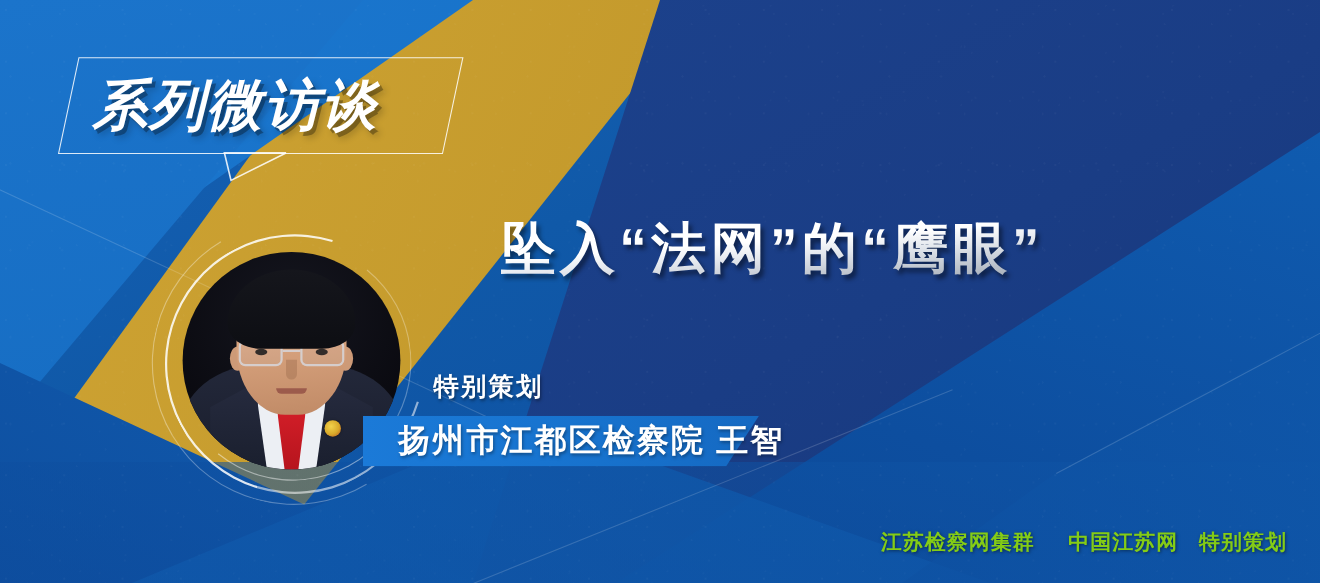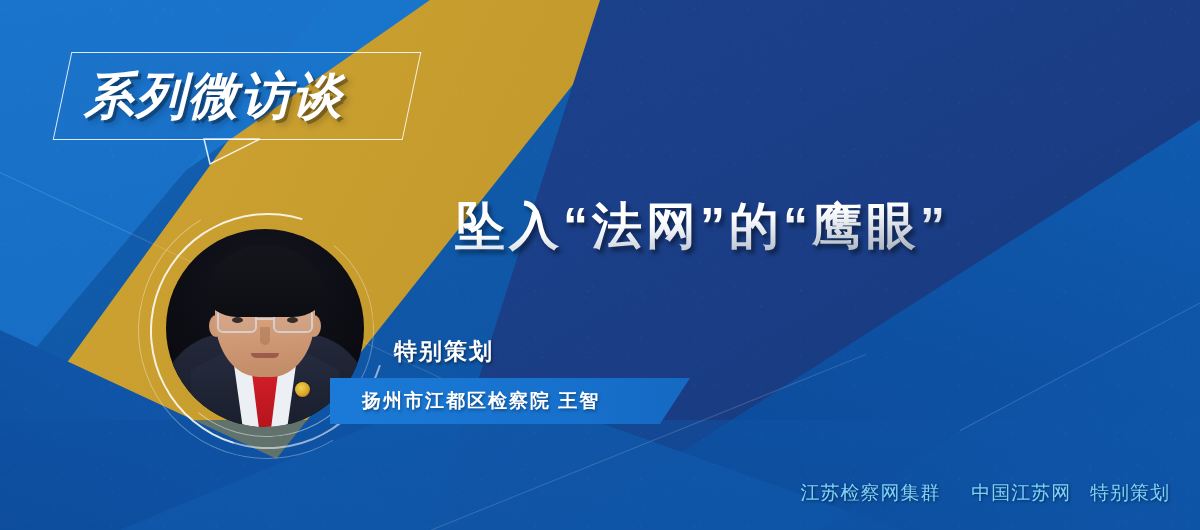--- a/index.html
+++ b/index.html
@@ -380,36 +380,36 @@
     height: 46px;
     background: linear-gradient(90deg, #1b7ad8 0%, #1772cd 60%, #1569c2 100%);
     clip-path: polygon(0 0, 360px 0, 330px 46px, 0 46px);
   }
   #guest-name {
     position: absolute;
     left: 362px;
     top: 378px;
     height: 46px;
     line-height: 46px;
-    font-size: 19px;
+    font-size: 29px;
     font-weight: bold;
     color: #ffffff;
     letter-spacing: 2px;
     white-space: nowrap;
     text-shadow: 1px 2px 3px rgba(0,0,0,0.35);
   }
 
   
   #footer {
     position: absolute;
     right: 30px;
     bottom: 24px;
     font-size: 19px;
-    font-weight: normal;
-    color: #7dd3fc;
+    font-weight: bold;
+    color: #84cc16;
     letter-spacing: 1px;
     white-space: nowrap;
     text-shadow: 1px 1px 3px rgba(0,0,0,0.5);
   }
   #footer span { display: inline-block; }
   #footer .gap { width: 18px; }
 </style>
 </head>
 <body>
 

